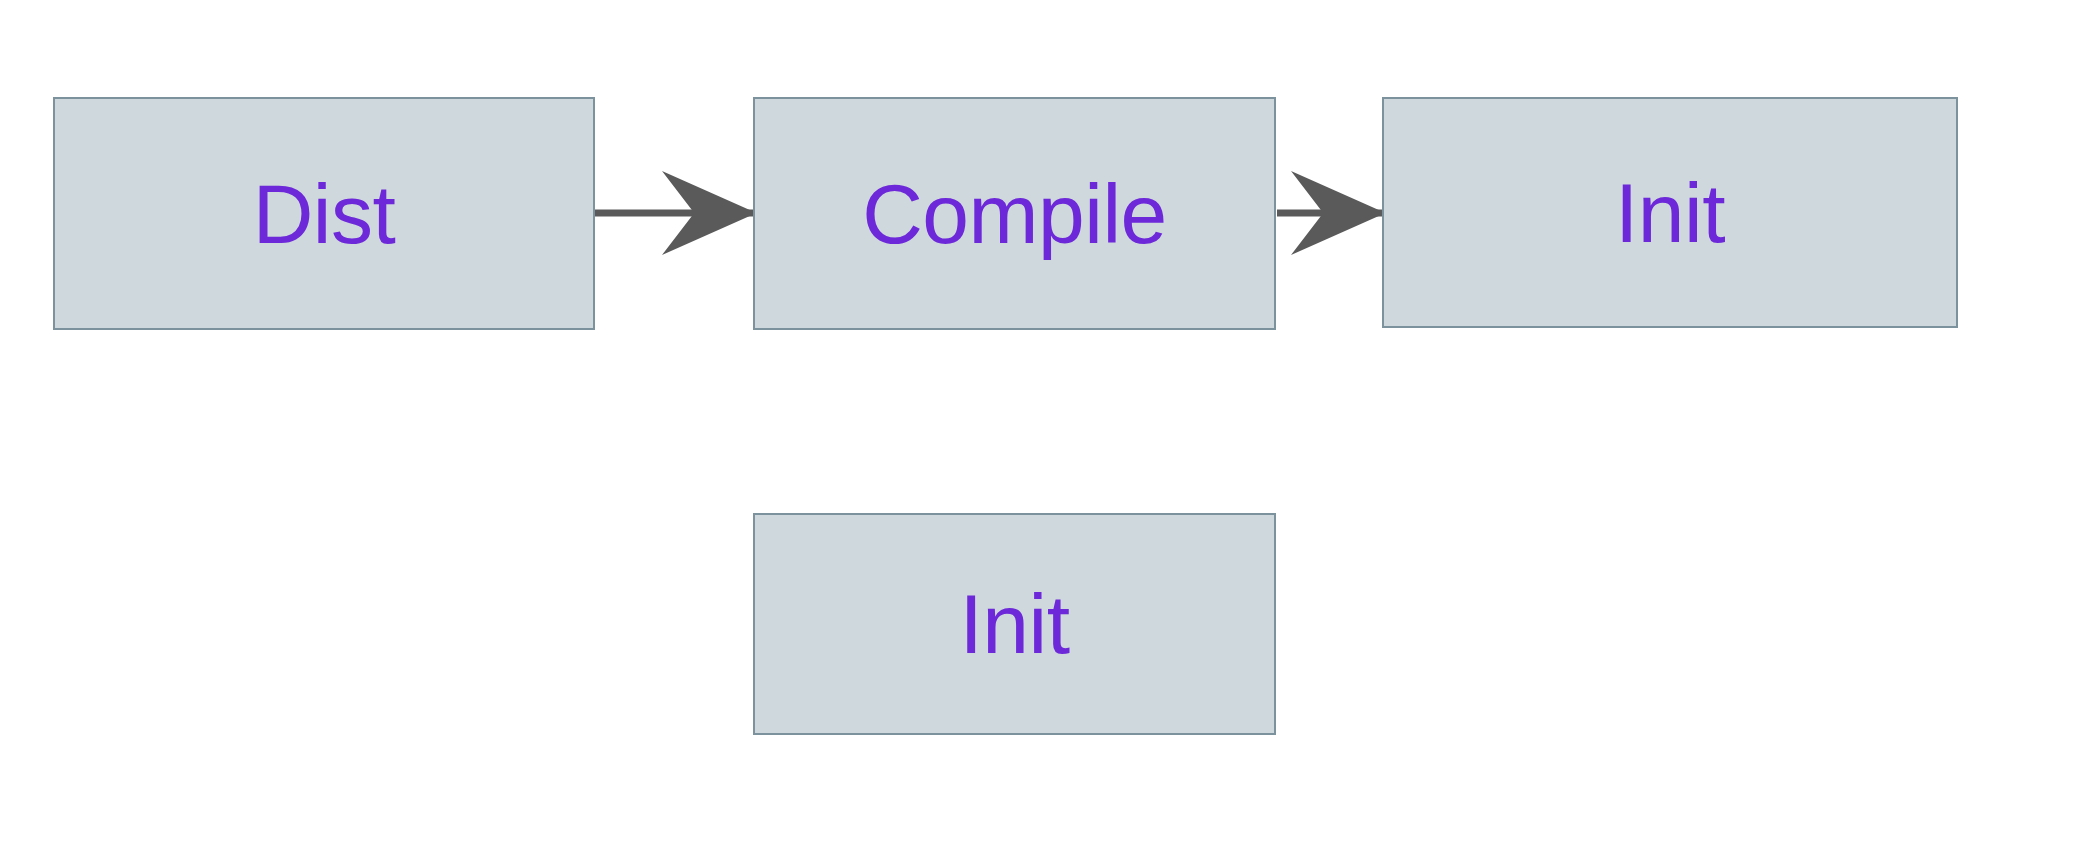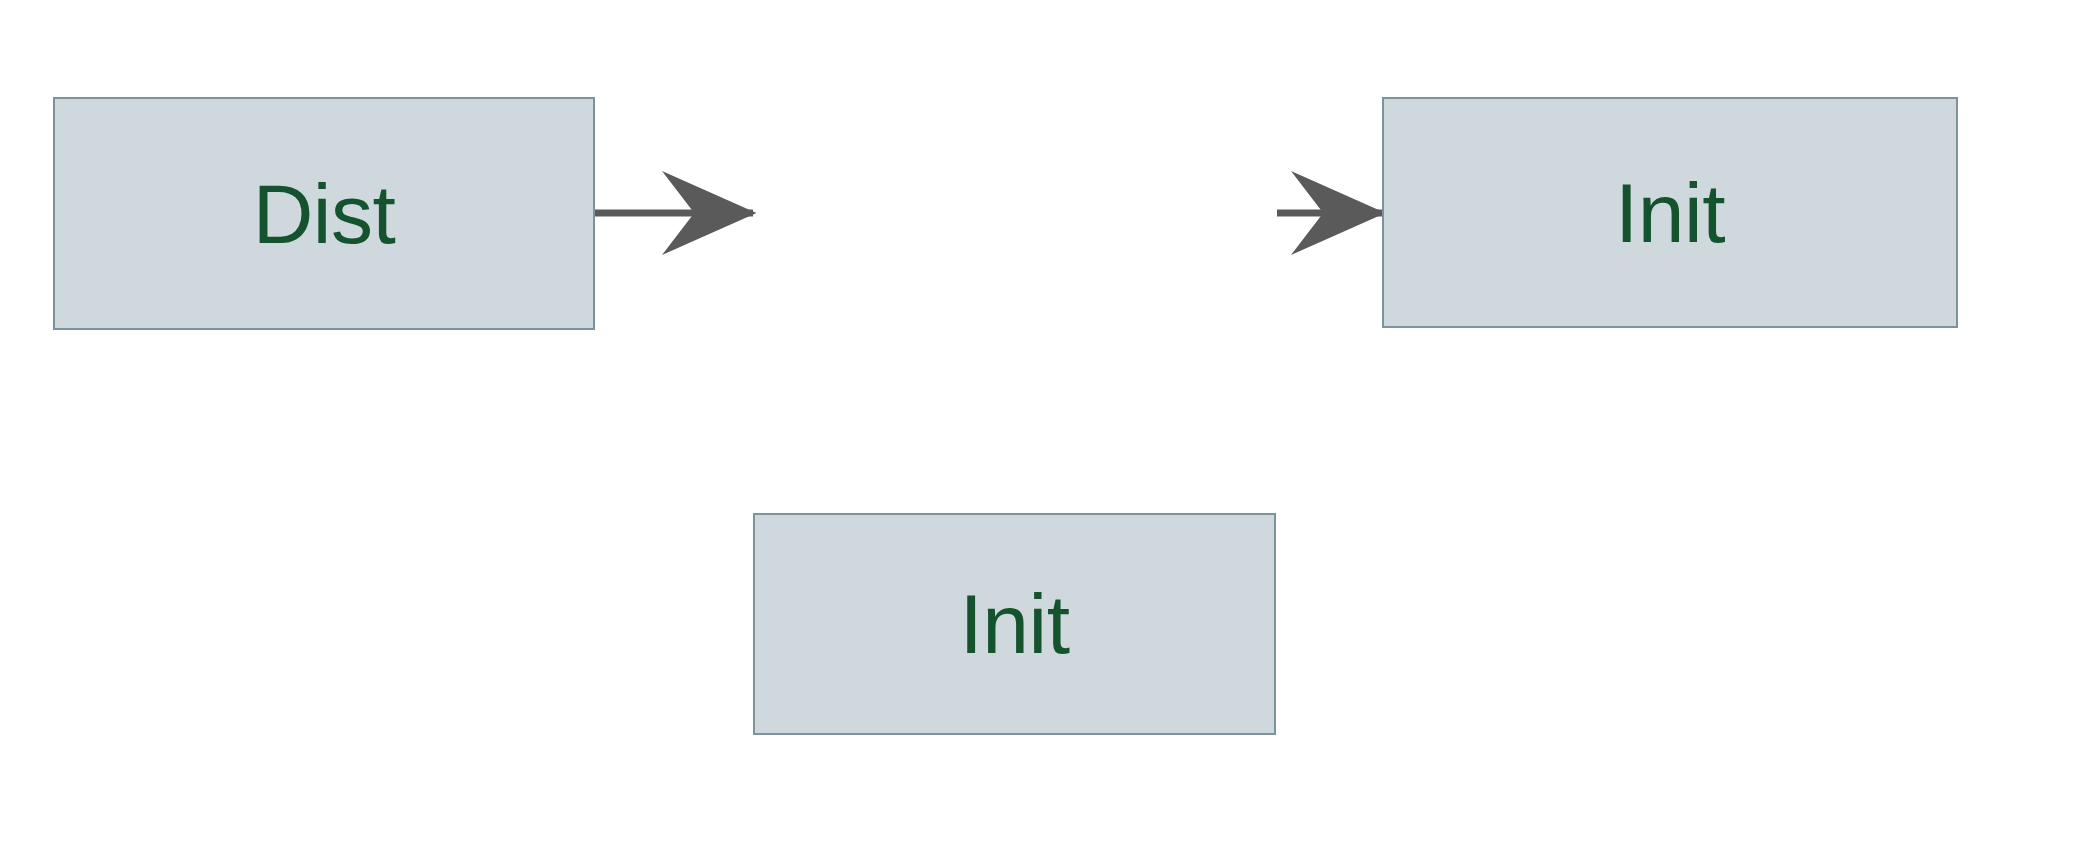--- a/index.html
+++ b/index.html
@@ -24,21 +24,21 @@
     background: #CFD8DC;
     border: 2px solid #7C939E;
     display: flex;
     align-items: center;
     justify-content: center;
   }
   .node-label {
     font-family: "Liberation Sans", sans-serif;
     font-size: 84px;
     font-weight: 400;
-    color: #14532d;
+    color: #6d28d9;
     line-height: 1;
     letter-spacing: -0.5px;
     white-space: nowrap;
     -webkit-font-smoothing: antialiased;
   }
   
   #node-dist    { left: 53px;  top: 97px;  width: 542px; height: 233px; }
   #node-compile { left: 753px; top: 97px;  width: 523px; height: 233px; }
   #node-init    { left: 1382px;top: 97px;  width: 576px; height: 231px; }
   #node-clean   { left: 753px; top: 513px; width: 523px; height: 222px; }
@@ -76,20 +76,23 @@
 
     <g>
       <line x1="1277" y1="213" x2="1382" y2="213" stroke="#5A5A5A" stroke-width="7" marker-end="url(#arrowBarbed)"></line>
     </g>
   </svg>
 
   <div class="node" id="node-dist">
     <span class="node-label">Dist</span>
   </div>
 
+  <div class="node" id="node-compile">
+    <span class="node-label">Compile</span>
+  </div>
 
   <div class="node" id="node-init">
     <span class="node-label">Init</span>
   </div>
 
   <div class="node" id="node-clean">
     <span class="node-label">Init</span>
   </div>
 
   <div class="edge-hit" id="edge-hit-dist-compile"></div>

